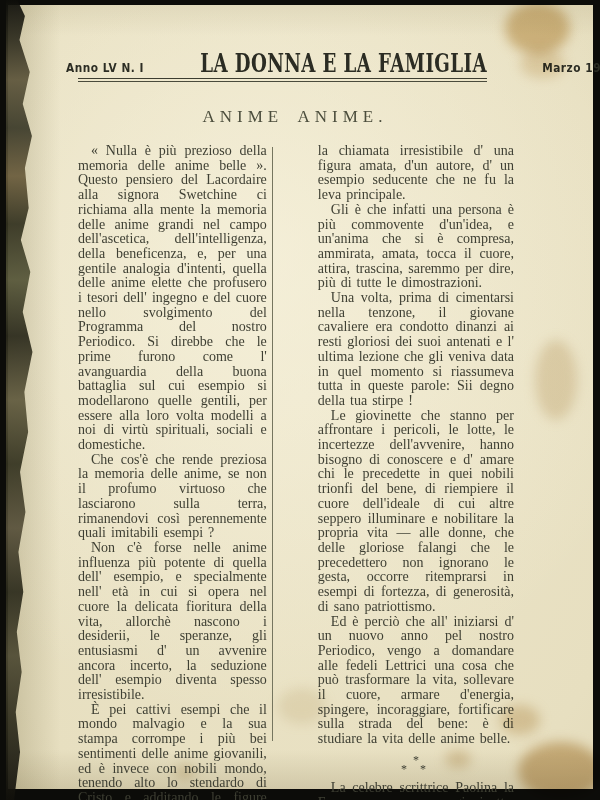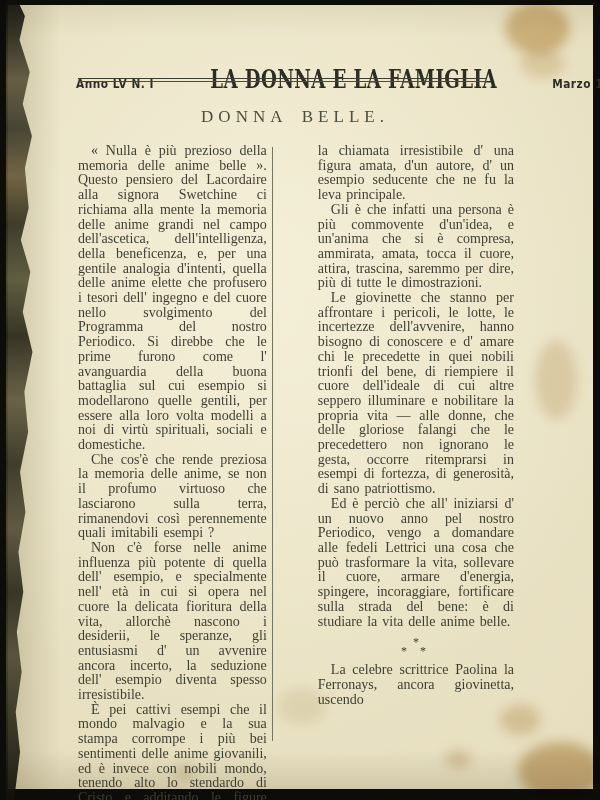--- a/index.html
+++ b/index.html
@@ -45,24 +45,23 @@
   .st1 { left: 505px; top: 2px;   width: 65px; height: 52px; background: rgba(193,152,77,.55); }
   .st2 { left: 520px; top: 50px;  width: 45px; height: 28px; background: rgba(193,152,77,.28); }
   .st3 { left: 535px; top: 340px; width: 42px; height: 80px; background: rgba(185,150,90,.28); }
   .st4 { left: 500px; top: 705px; width: 40px; height: 30px; background: rgba(190,150,80,.35); }
   .st5 { left: 518px; top: 742px; width: 85px; height: 58px; background: rgba(178,132,58,.5); }
   .st6 { left: 445px; top: 750px; width: 26px; height: 18px; background: rgba(180,140,70,.32); }
   .st7 { left: 175px; top: 765px; width: 20px; height: 14px; background: rgba(170,135,70,.3); }
   .st8 { left: 278px; top: 688px; width: 48px; height: 36px; background: rgba(180,150,90,.16); }
   
   .masthead {
-    position: absolute; left: 68px; top: 44px; width: 420px;
+    position: absolute; left: 58px; top: 44px; width: 420px;
     display: flex; align-items: baseline; justify-content: space-between;
     color: #2c2d24;
-    margin-top: 16px;
   }
   .issue, .date {
     font-family: "DejaVu Sans", sans-serif;
     font-weight: bold; font-size: 12px; letter-spacing: .6px;
     transform: scaleX(.88); white-space: nowrap;
   }
   .issue { transform-origin: left; }
   .date  { transform-origin: right; }
   .mag-title {
     margin: 0; font-family: "DejaVu Serif", serif;
@@ -110,36 +109,37 @@
   <div class="paper">
 
     <header class="masthead">
       <span class="issue">Anno LV N. I</span>
       <h1 class="mag-title">LA DONNA E LA FAMIGLIA</h1>
       <span class="date">Marzo 1916</span>
     </header>
 
     <div class="rule-double"></div>
 
-    <h2 class="article-title">DONNA BELLE.</h2>
+    <h2 class="article-title">ANIME ANIME.</h2>
 
     <div class="columns">
 
       <div class="col col-left">
         <p class="indent">« Nulla è più prezioso della memoria delle anime belle ». Questo pensiero del Lacordaire alla signora Swetchine ci richiama alla mente la memoria delle anime grandi nel campo dell'ascetica, dell'intelligenza, della beneficenza, e, per una gentile analogia d'intenti, quella delle anime elette che profusero i tesori dell' ingegno e del cuore nello svolgimento del Programma del nostro Periodico. Si direbbe che le prime furono come l' avanguardia della buona battaglia sul cui esempio si modellarono quelle gentili, per essere alla loro volta modelli a noi di virtù spirituali, sociali e domestiche.</p>
         <p class="indent">Che cos'è che rende preziosa la memoria delle anime, se non il profumo virtuoso che lasciarono sulla terra, rimanendovi così perennemente quali imitabili esempi ?</p>
         <p class="indent">Non c'è forse nelle anime influenza più potente di quella dell' esempio, e specialmente nell' età in cui si opera nel cuore la delicata fioritura della vita, allorchè nascono i desiderii, le speranze, gli entusiasmi d' un avvenire ancora incerto, la seduzione dell' esempio diventa spesso irresistibile.</p>
         <p class="indent">È pei cattivi esempi che il mondo malvagio e la sua stampa corrompe i più bei sentimenti delle anime giovanili, ed è invece con nobili mondo, tenendo alto lo stendardo di Cristo e additando le figure gloriose de' suoi seguaci, che il cristianesimo rialza i cuori, crea gli eroi e fa i santi.</p>
       </div>
 
       <div class="divider"></div>
 
       <div class="col col-right">
         <p class="cont">la chiamata irresistibile d' una figura amata, d'un autore, d' un esempio seducente che ne fu la leva principale.</p>
         <p class="indent">Gli è che infatti una persona è più commovente d'un'idea, e un'anima che si è compresa, ammirata, amata, tocca il cuore, attira, trascina, saremmo per dire, più di tutte le dimostrazioni.</p>
+        <p class="indent">Una volta, prima di cimentarsi nella tenzone, il giovane cavaliere era condotto dinanzi ai resti gloriosi dei suoi antenati e l' ultima lezione che gli veniva data in quel momento si riassumeva tutta in queste parole: Sii degno della tua stirpe !</p>
         <p class="indent">Le giovinette che stanno per affrontare i pericoli, le lotte, le incertezze dell'avvenire, hanno bisogno di conoscere e d' amare chi le precedette in quei nobili trionfi del bene, di riempiere il cuore dell'ideale di cui altre seppero illuminare e nobilitare la propria vita — alle donne, che delle gloriose falangi che le precedettero non ignorano le gesta, occorre ritemprarsi in esempi di fortezza, di generosità, di sano patriottismo.</p>
         <p class="indent">Ed è perciò che all' iniziarsi d' un nuovo anno pel nostro Periodico, vengo a domandare alle fedeli Lettrici una cosa che può trasformare la vita, sollevare il cuore, armare d'energia, spingere, incoraggiare, fortificare sulla strada del bene: è di studiare la vita delle anime belle.</p>
         <div class="asterism">
           <span class="row1">*</span>
           <span class="row2">* *</span>
         </div>
         <p class="indent">La celebre scrittrice Paolina la Ferronays, ancora giovinetta, uscendo</p>
       </div>
 
     </div>

